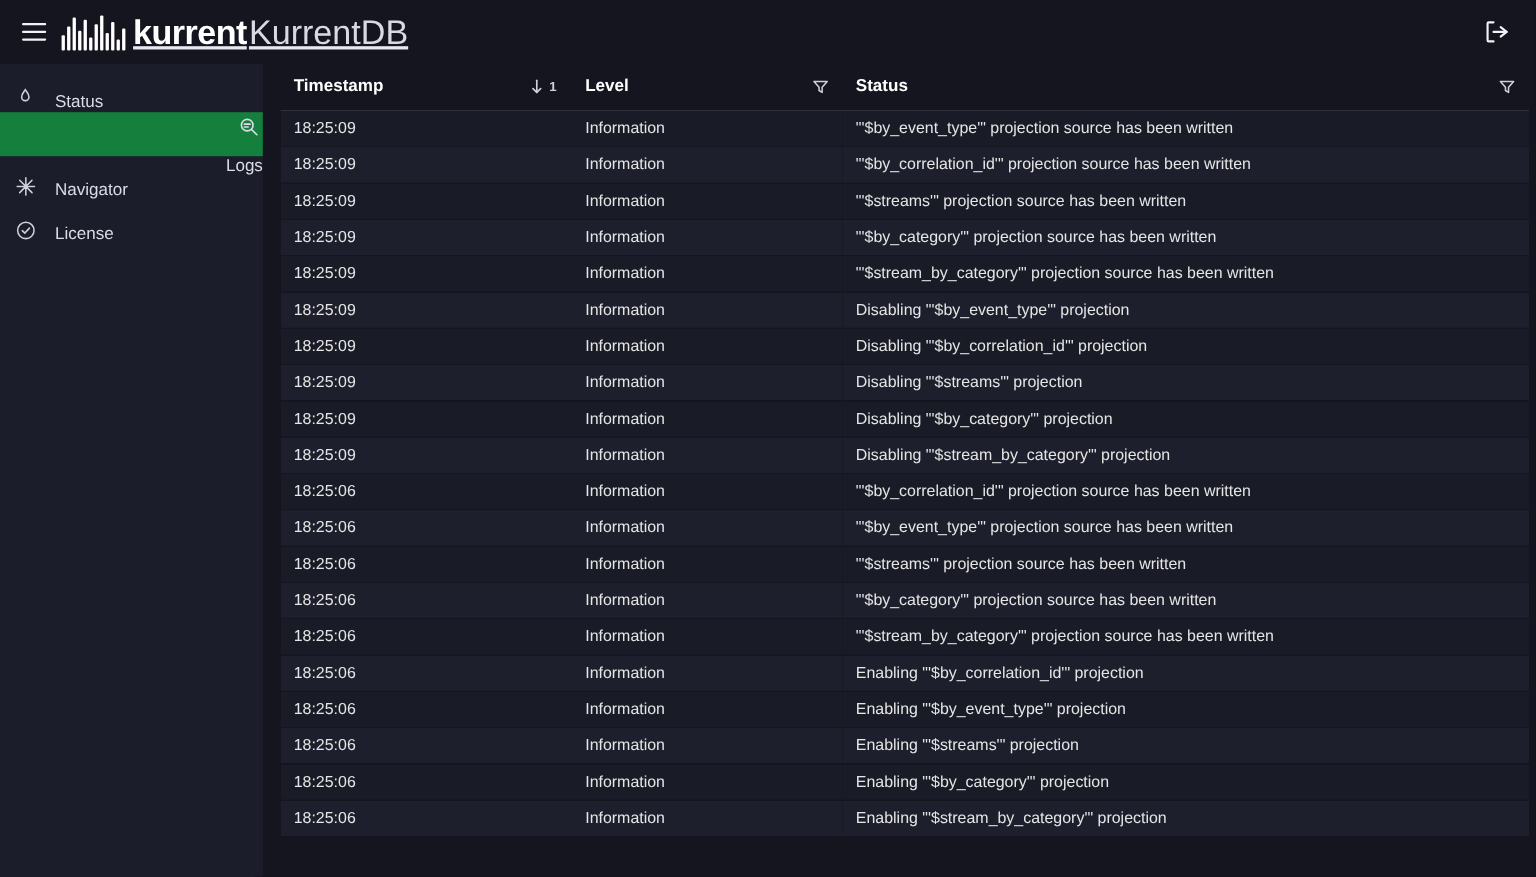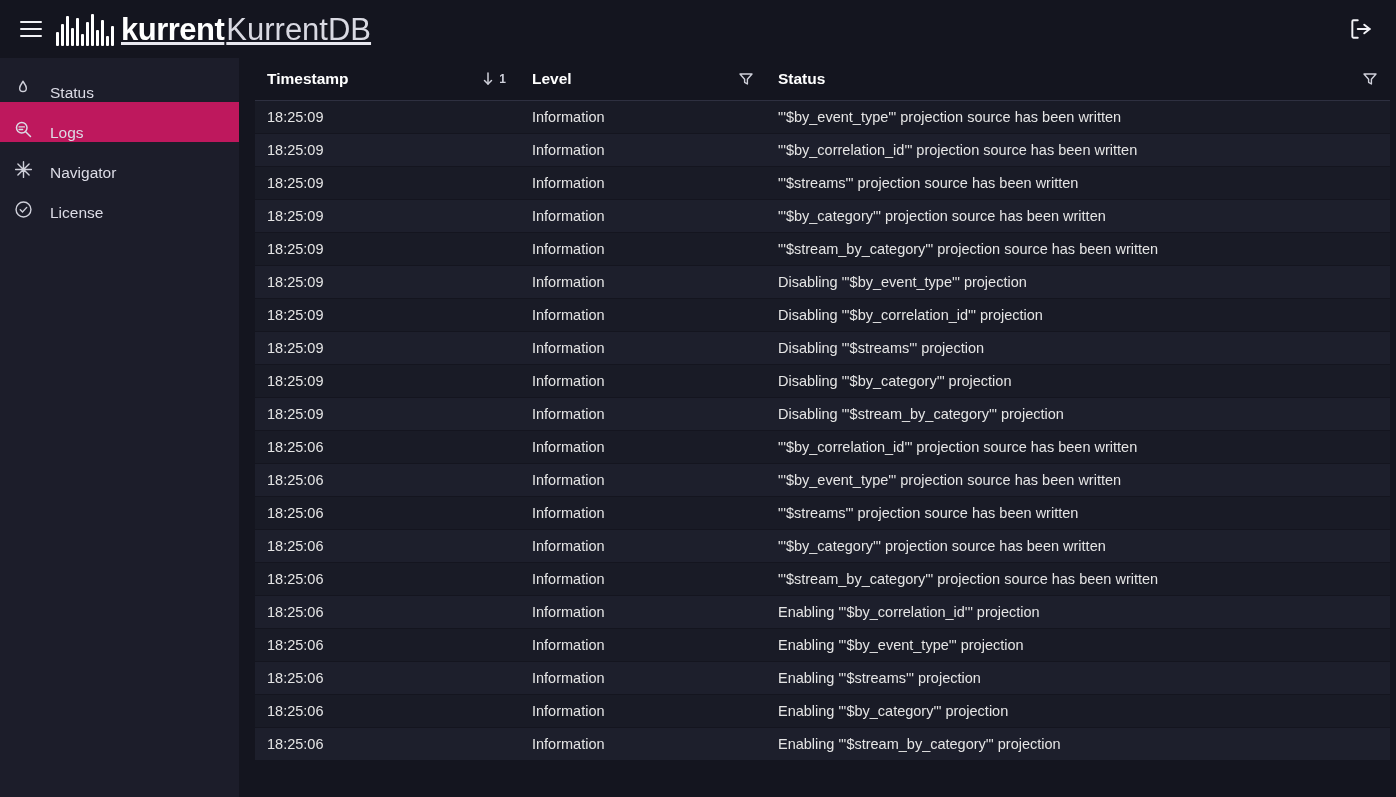--- a/index.html
+++ b/index.html
@@ -103,21 +103,22 @@
     color: #dcdce6;
     font-size: 15.5px;
     cursor: pointer;
   }
   .nav-item .ico {
     width: 26px; height: 26px;
     display: flex; align-items: center; justify-content: center;
     flex: 0 0 26px;
   }
   .nav-item.active {
-    background: #be185d;
+    background: #15803d;
+    flex-direction: column;
   }
 
   
   .main {
     flex: 1 1 auto;
     min-width: 0;
     background: #14151f;
     padding-left: 16px;
     padding-right: 6px;
     overflow: hidden;

